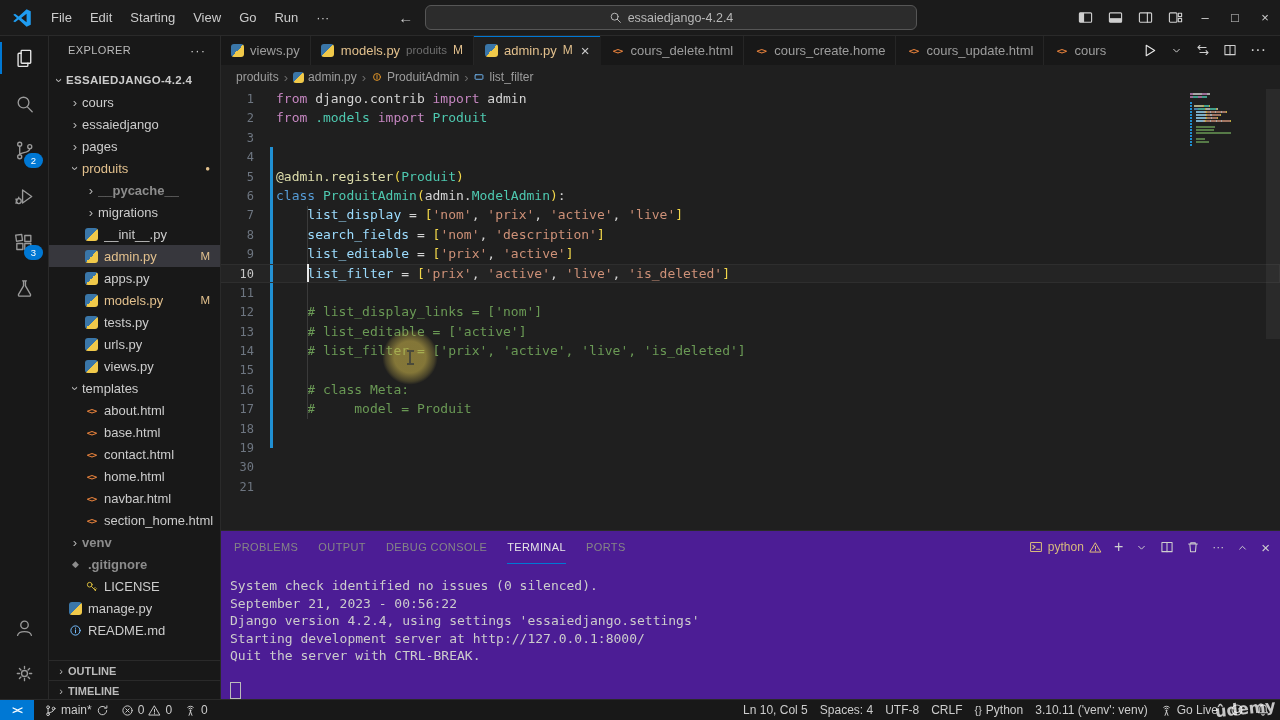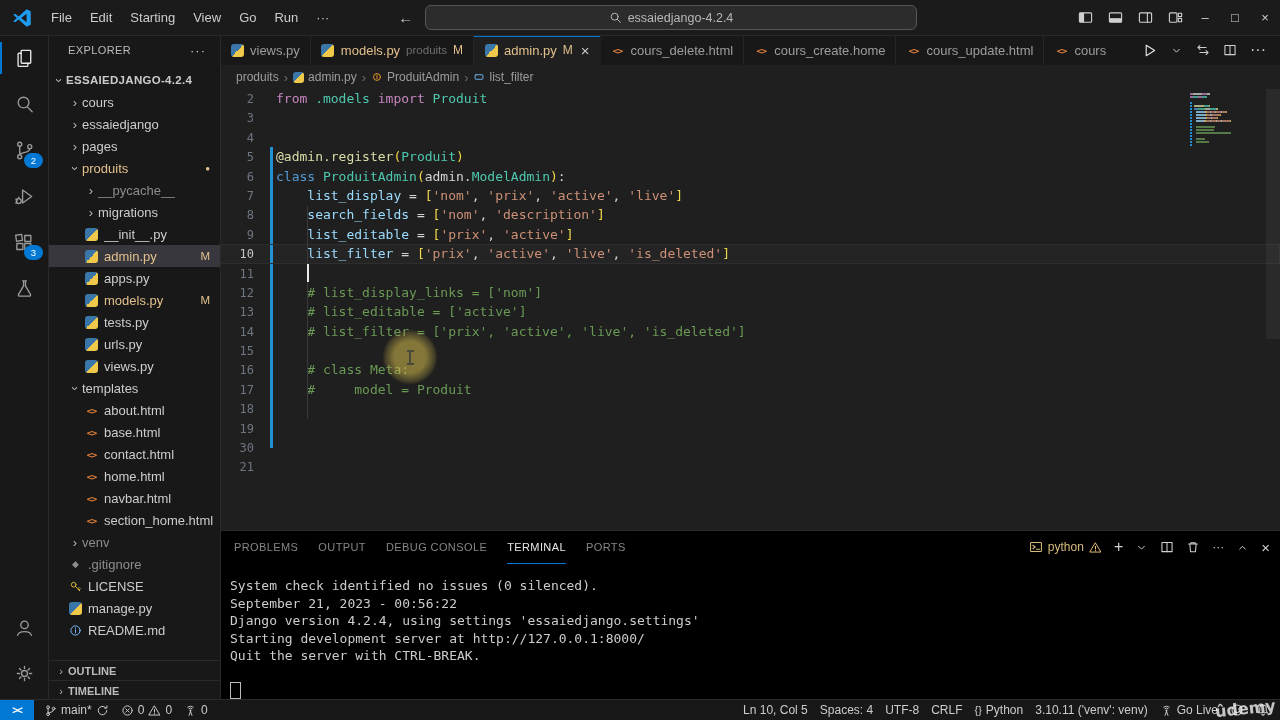--- a/index.html
+++ b/index.html
@@ -34,21 +34,21 @@
              letter-spacing:.4px;color:#bbbbbb;}
   .sb-header .more{margin-left:auto;color:#cccccc;font-size:13px;letter-spacing:1px;}
   .tree{position:absolute;top:34px;left:0;right:0;bottom:38px;overflow:hidden;font-size:13px;}
   .trow{height:22px;display:flex;align-items:center;white-space:nowrap;color:#cccccc;}
   .trow.selected{background:#37373d;}
   .trow .chev{width:14px;font-size:13px;color:#b5b5b5;display:inline-block;text-align:center;flex:none;}
   .trow .chev.exp{transform:rotate(90deg);}
   .trow .ficon{width:15px;height:15px;margin-right:5px;flex:none;display:flex;align-items:center;justify-content:center;}
   .trow .lbl{overflow:hidden;text-overflow:ellipsis;}
   .trow .lbl.gold{color:#e2c08d;}
-  .trow .lbl.dim{color:#8c8c8c;}
+  .trow .lbl.dim{color:#8c8c8c;font-weight:bold;}
   .trow .right{margin-left:auto;padding-right:10px;color:#e2c08d;font-size:11.5px;}
   .trow.root .lbl{font-weight:bold;font-size:11.5px;letter-spacing:.3px;}
   .pyicon{width:13px;height:13px;border-radius:3px;background:linear-gradient(135deg,#3a76a8 0 50%,#f0c94a 50% 100%);}
   .htmlicon{color:#e8823c;font-weight:bold;font-size:9.5px;font-family:"DejaVu Sans Mono",monospace;letter-spacing:-1px;}
   .sb-sections{position:absolute;bottom:0;left:0;right:0;}
   .sb-section{height:19px;border-top:1px solid #2a2a2a;display:flex;align-items:center;padding-left:6px;
               font-size:11px;font-weight:bold;color:#bbbbbb;background:#181818;}
   .sb-section .chev{width:14px;text-align:center;font-weight:normal;color:#b5b5b5;}
   
   .editorhead{position:absolute;top:35px;left:220px;right:0;height:30px;background:#181818;display:flex;z-index:5;}
@@ -84,21 +84,21 @@
       background:radial-gradient(circle,rgba(214,190,77,.55) 0 40%,rgba(214,190,77,.2) 62%,transparent 70%);
       display:flex;align-items:center;justify-content:center;}
   .ibeam{width:2px;height:13px;background:#4a4a3a;position:relative;}
   .ibeam::before,.ibeam::after{content:'';position:absolute;left:-2.5px;width:7px;height:2px;background:#4a4a3a;}
   .ibeam::before{top:-1px;} .ibeam::after{bottom:-1px;}
   .minimap{position:absolute;right:18px;top:4px;width:72px;overflow:hidden;}
   .mm-row{display:flex;height:2px;margin-bottom:1px;align-items:stretch;}
   .mm-seg{height:2px;flex:none;}
   .vsb{position:absolute;right:0;top:0;width:14px;height:250px;background:rgba(121,121,121,.12);}
   
-  .panel{position:absolute;top:530px;left:220px;right:0;bottom:20px;background:#000000;border-top:1px solid #2a2a2a;z-index:6;}
+  .panel{position:absolute;top:530px;left:220px;right:0;bottom:20px;background:#4c1d95;border-top:1px solid #2a2a2a;z-index:6;}
   .panel-head{height:32px;display:flex;align-items:center;padding:0 10px 0 14px;}
   .ptab{font-size:11px;letter-spacing:.4px;color:#868686;margin-right:20px;height:32px;display:flex;align-items:center;
         border-bottom:1px solid transparent;}
   .ptab.active{color:#e7e7e7;border-bottom-color:#0078d4;}
   .panel-tools{margin-left:auto;display:flex;align-items:center;gap:12px;color:#cfcfcf;font-size:12px;}
   .pt-shell{display:flex;align-items:center;gap:5px;color:#d7ba7d;}
   .term{position:absolute;top:32px;left:0;right:0;bottom:0;padding:14px 0 0 10px;
         font-family:"DejaVu Sans Mono",monospace;font-size:13px;line-height:17.5px;color:#cccccc;}
   .term-line{white-space:pre;}
   .term-caret{width:9px;height:15px;border:1px solid #bbbbbb;margin-top:17px;}
@@ -374,21 +374,21 @@
       <div class="trow" style="padding-left: 20px;">
         <span class="chev">›</span>
         <span class="lbl dim">venv</span>
       </div>
       <div class="trow" style="padding-left: 20px;">
         <span class="ficon">
           <span style="color: rgb(140, 140, 140); font-size: 9px;">◆</span>
         </span>
         <span class="lbl dim">.gitignore</span>
       </div>
-      <div class="trow" style="padding-left: 20px;">
+      <div class="trow" style="padding-left: 36px;">
         <span class="ficon">
           <span style="color: rgb(215, 186, 61);">
             <svg viewBox="0 0 16 16" width="13" height="13" fill="none" stroke="currentColor" stroke-width="1.2" stroke-linecap="round" stroke-linejoin="round">
               <circle cx="5.8" cy="5.8" r="2.9"></circle>
               <path d="M7.9 7.9 13.2 13.2 M10.8 10.8l1.6-1.6 M12.4 12.4 14 10.8"></path>
             </svg>
           </span>
         </span>
         <span class="lbl">LICENSE</span>
       </div>
@@ -523,20 +523,21 @@
           <rect x="2.8" y="5" width="10.4" height="6" rx="1"></rect>
         </svg>
       </span>
       <span>list_filter</span>
     </span>
   </div>
 
 <div class="code">
   <div class="gutter-mod"></div>
   <div id="code-lines">
+      <div class="code-line"><span class="ln">1</span><span class="lc"><span class="tk-kw">from </span><span class="tk-pl">django.contrib </span><span class="tk-kw">import </span><span class="tk-pl">admin</span></span></div>
       <div class="code-line"><span class="ln">2</span><span class="lc"><span class="tk-kw">from </span><span class="tk-cls">.models </span><span class="tk-kw">import </span><span class="tk-cls">Produit</span></span></div>
       <div class="code-line"><span class="ln">3</span><span class="lc"></span></div>
       <div class="code-line"><span class="ln">4</span><span class="lc"></span></div>
       <div class="code-line"><span class="ln">5</span><span class="lc"><span class="tk-dec">@admin.register</span><span class="tk-brk">(</span><span class="tk-cls">Produit</span><span class="tk-brk">)</span></span></div>
       <div class="code-line"><span class="ln">6</span><span class="lc"><span class="tk-kwb">class </span><span class="tk-cls">ProduitAdmin</span><span class="tk-brk">(</span><span class="tk-pl">admin.</span><span class="tk-cls">ModelAdmin</span><span class="tk-brk">)</span><span class="tk-pl">:</span></span></div>
       <div class="code-line"><span class="ln">7</span><span class="lc"><span class="tk-pl">    </span><span class="tk-attr">list_display</span><span class="tk-pl"> = </span><span class="tk-brk">[</span><span class="tk-str">'nom'</span><span class="tk-pl">, </span><span class="tk-str">'prix'</span><span class="tk-pl">, </span><span class="tk-str">'active'</span><span class="tk-pl">, </span><span class="tk-str">'live'</span><span class="tk-brk">]</span></span></div>
       <div class="code-line"><span class="ln">8</span><span class="lc"><span class="tk-pl">    </span><span class="tk-attr">search_fields</span><span class="tk-pl"> = </span><span class="tk-brk">[</span><span class="tk-str">'nom'</span><span class="tk-pl">, </span><span class="tk-str">'description'</span><span class="tk-brk">]</span></span></div>
       <div class="code-line"><span class="ln">9</span><span class="lc"><span class="tk-pl">    </span><span class="tk-attr">list_editable</span><span class="tk-pl"> = </span><span class="tk-brk">[</span><span class="tk-str">'prix'</span><span class="tk-pl">, </span><span class="tk-str">'active'</span><span class="tk-brk">]</span></span></div>
       <div class="code-line current"><span class="ln">10</span><span class="lc"><span class="tk-pl">    </span><span class="tk-attr">list_filter</span><span class="tk-pl"> = </span><span class="tk-brk">[</span><span class="tk-str">'prix'</span><span class="tk-pl">, </span><span class="tk-str">'active'</span><span class="tk-pl">, </span><span class="tk-str">'live'</span><span class="tk-pl">, </span><span class="tk-str">'is_deleted'</span><span class="tk-brk">]</span></span></div>
       <div class="code-line"><span class="ln">11</span><span class="lc"></span></div>

